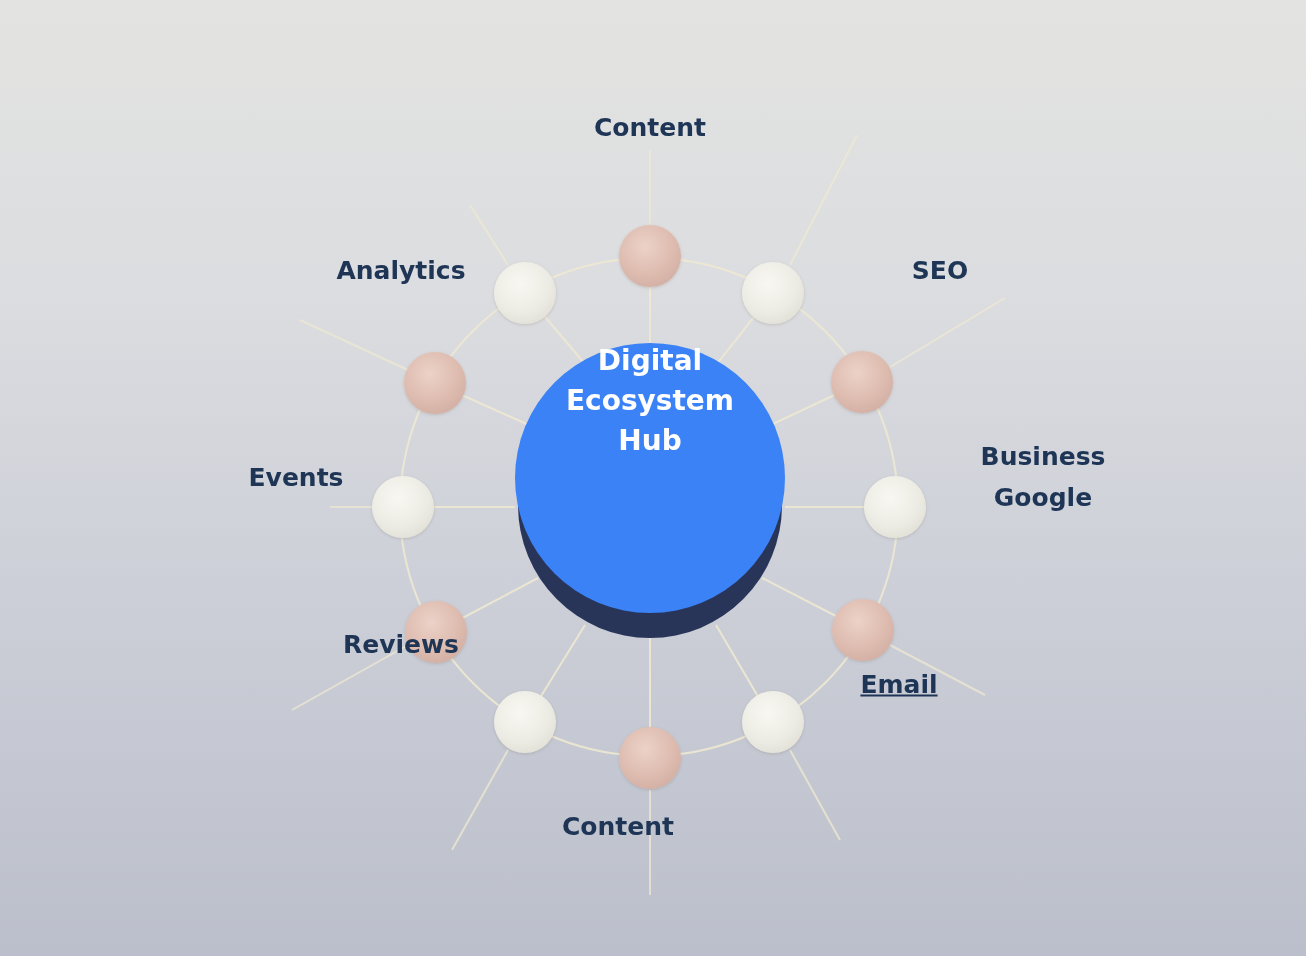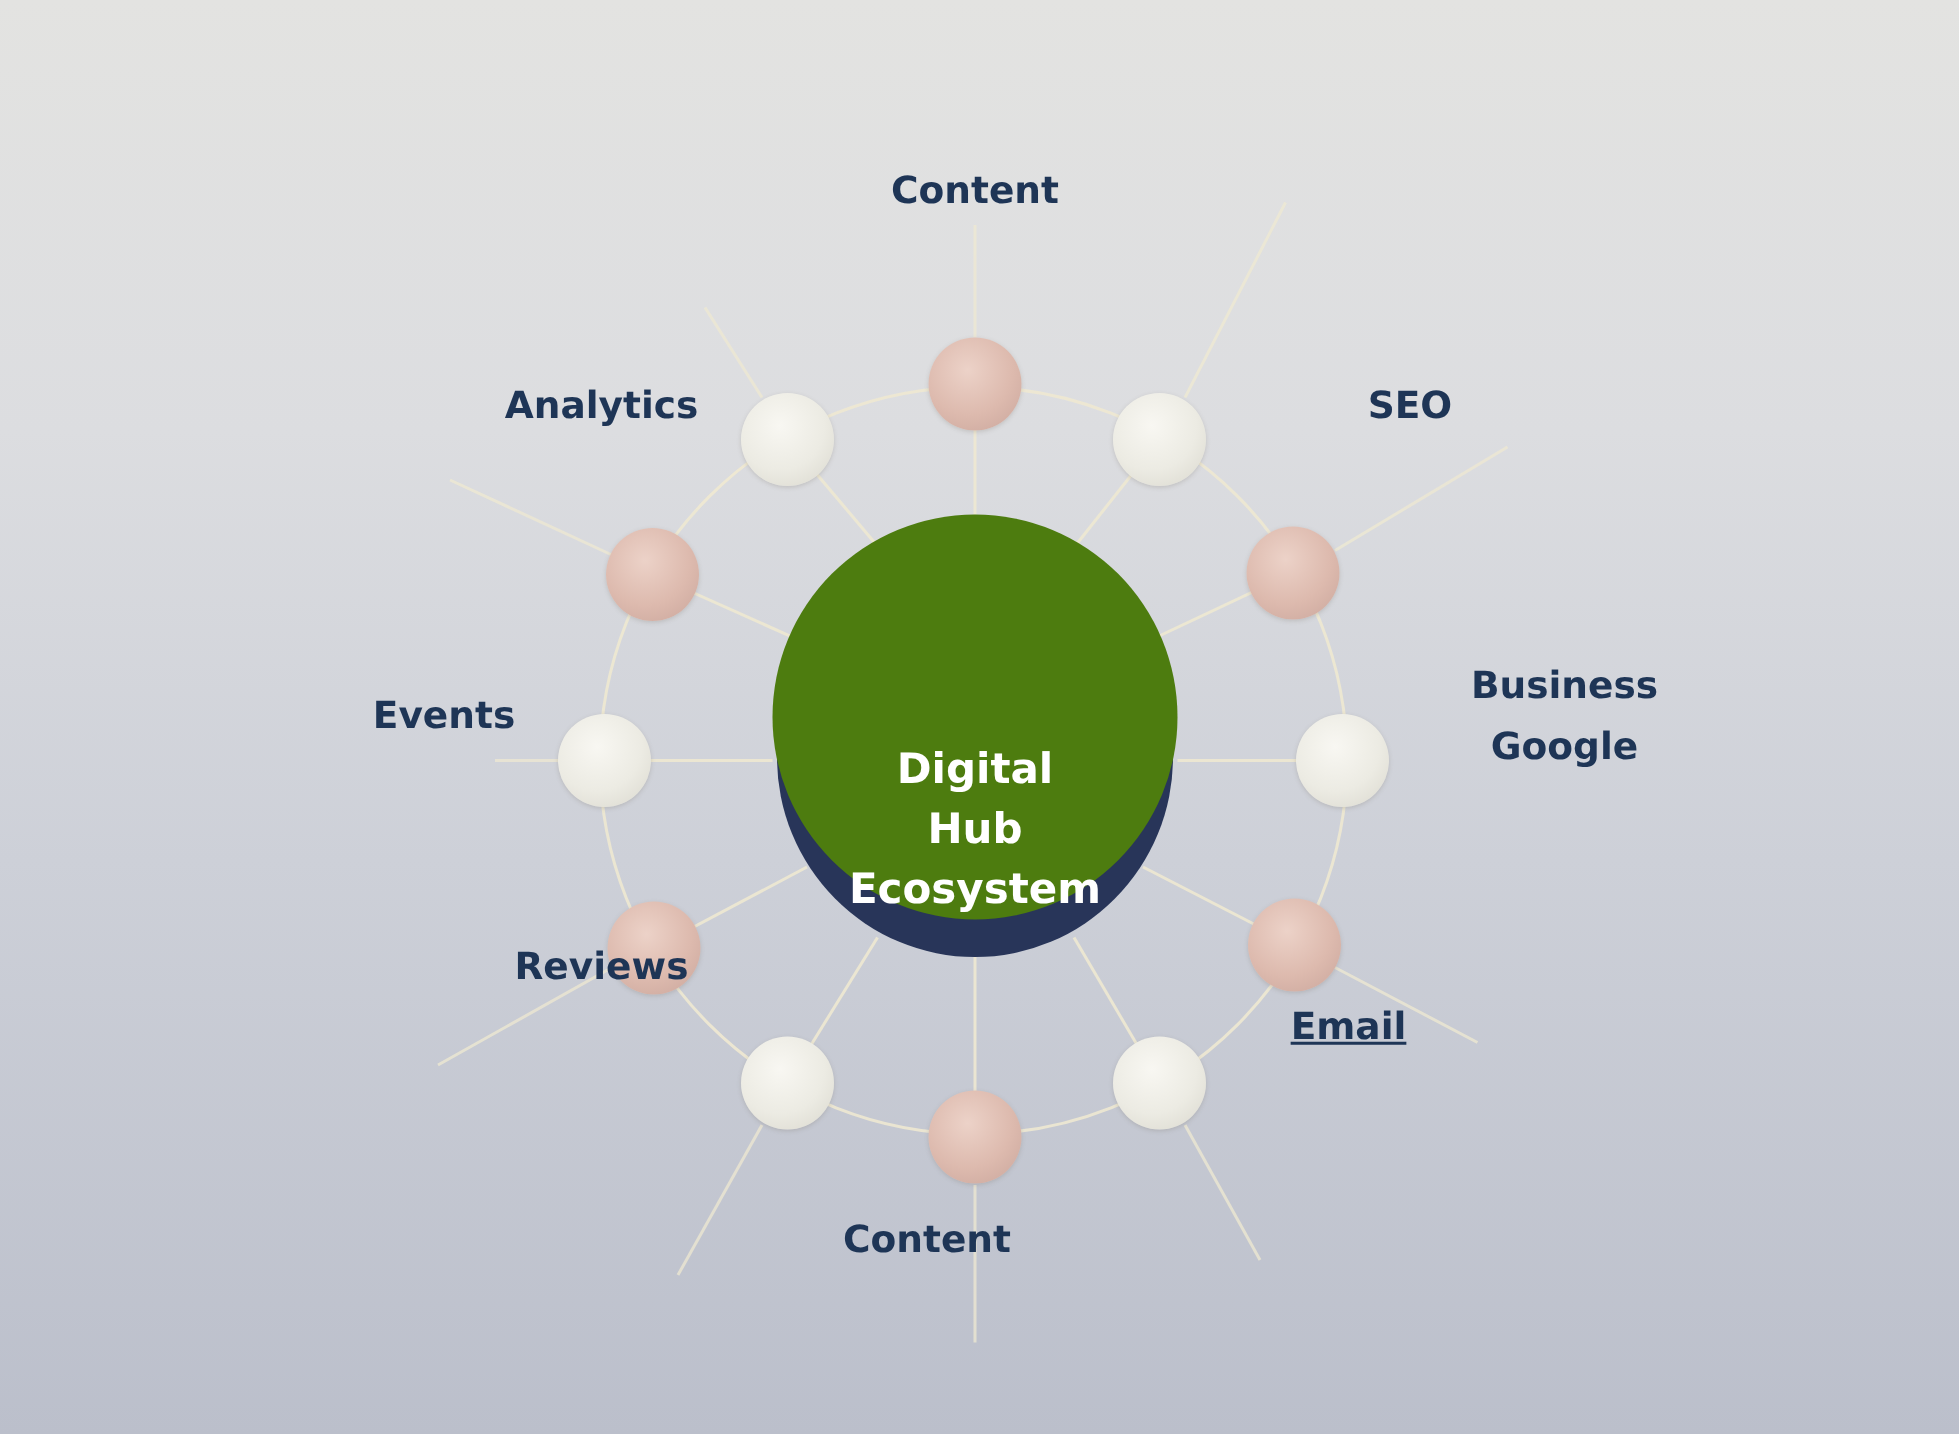--- a/index.html
+++ b/index.html
@@ -20,22 +20,22 @@
   }
   .sphere.white {
     background: radial-gradient(circle at 42% 35%, #f8f7f2 0%, #ecebe3 55%, #d9d7cd 100%);
   }
   .hub-side {
     position: absolute; left: 518px; top: 372px; width: 264px; height: 266px;
     border-radius: 50%; background: #283559;
   }
   .hub {
     position: absolute; left: 515px; top: 343px; width: 270px; height: 270px;
-    border-radius: 50%; background: #4d7c0f;
-    display: flex; align-items: center; justify-content: flex-end; flex-direction: column;
+    border-radius: 50%; background: #3b82f6;
+    display: flex; align-items: center; justify-content: flex-start; flex-direction: column;
   }
   .hub-title {
     color: #ffffff; font-weight: bold; font-size: 28px; line-height: 40px;
     text-align: center; width: 200px; margin-top: -2px;
   }
   .hub-title span { display: block; }
   .label {
     position: absolute; color: #1e3556; font-weight: bold; font-size: 25px;
     line-height: 41px; text-align: center; white-space: nowrap;
     transform: translate(-50%, -50%);
@@ -90,22 +90,22 @@
   <div class="sphere rose" style="left:436px;top:632px;"></div>
   <div class="sphere rose" style="left:863px;top:630px;"></div>
   <div class="sphere white" style="left:525px;top:722px;"></div>
   <div class="sphere white" style="left:773px;top:722px;"></div>
   <div class="sphere rose" style="left:650px;top:758px;"></div>
 
   <div class="hub-side"></div>
   <div class="hub">
     <div class="hub-title">
       <span>Digital</span>
+      <span>Ecosystem</span>
       <span>Hub</span>
-      <span>Ecosystem</span>
     </div>
   </div>
 
   <div class="label" style="left:650px;top:127px;">Content</div>
   <div class="label" style="left:940px;top:270px;">SEO</div>
   <div class="label" style="left:1043px;top:477px;">
     <div>Business</div>
     <div>Google</div>
   </div>
   <div class="label" style="left:899px;top:684px;text-decoration:underline;">Email</div>

